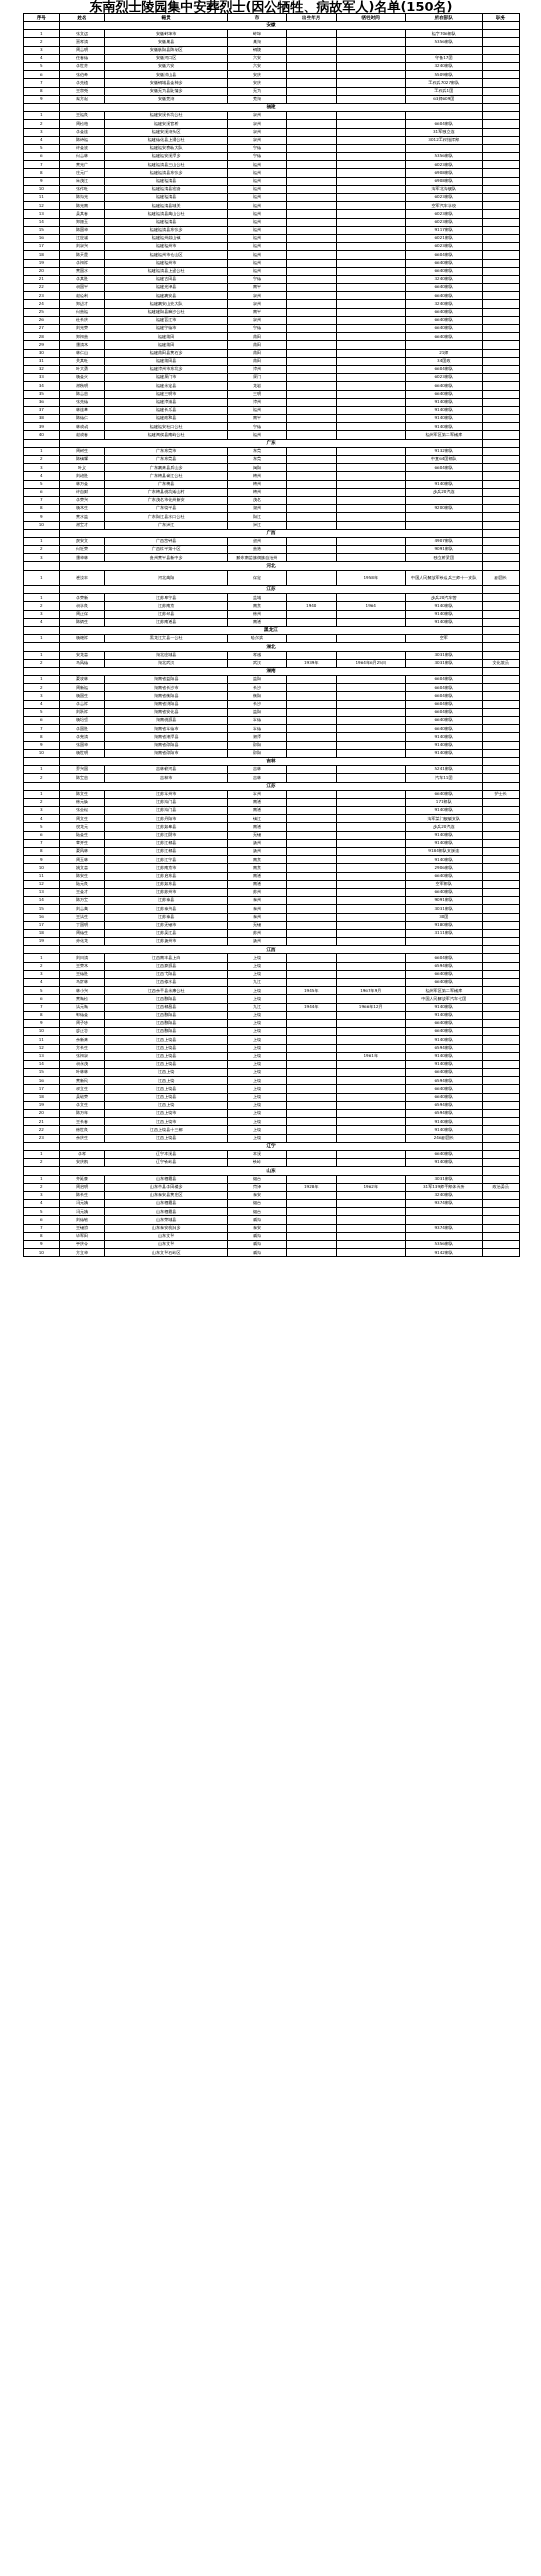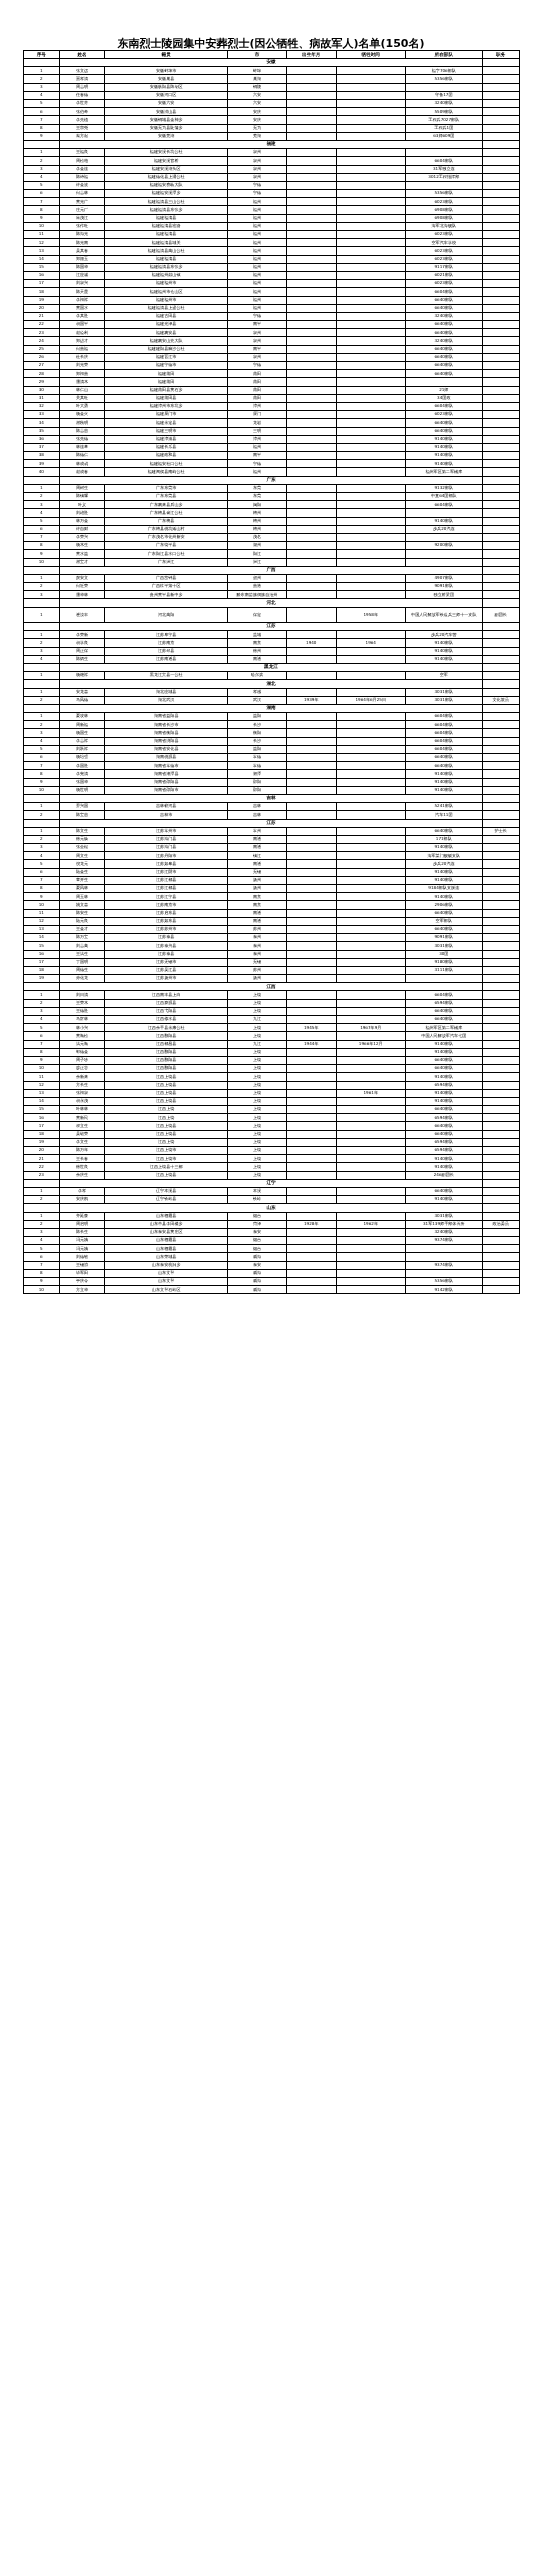--- a/index.html
+++ b/index.html
@@ -5,27 +5,26 @@
   html,body{margin:0;padding:0;background:#ffffff;}
   body{
     font-family:"DejaVu Sans","Liberation Sans",sans-serif;
     width:542px;
     color:#000;
     -webkit-font-smoothing:none;
   }
   #doc{width:542px;box-sizing:border-box;padding:0;}
   .title{
     text-align:center;
-    font-size:11px;
+    font-size:13px;
     font-weight:bold;
     letter-spacing:0px;
     padding:2.6px 0 3.1px 0;
     line-height:7.2px;
     white-space:nowrap;
-    margin-top:37px;
   }
   table{
     border-collapse:collapse;
     table-layout:fixed;
     margin:0 auto;
     width:497px;
     font-size:4.1px;
   }
   col.c-seq{width:17.5px;}
   col.c-name{width:21.6px;}

